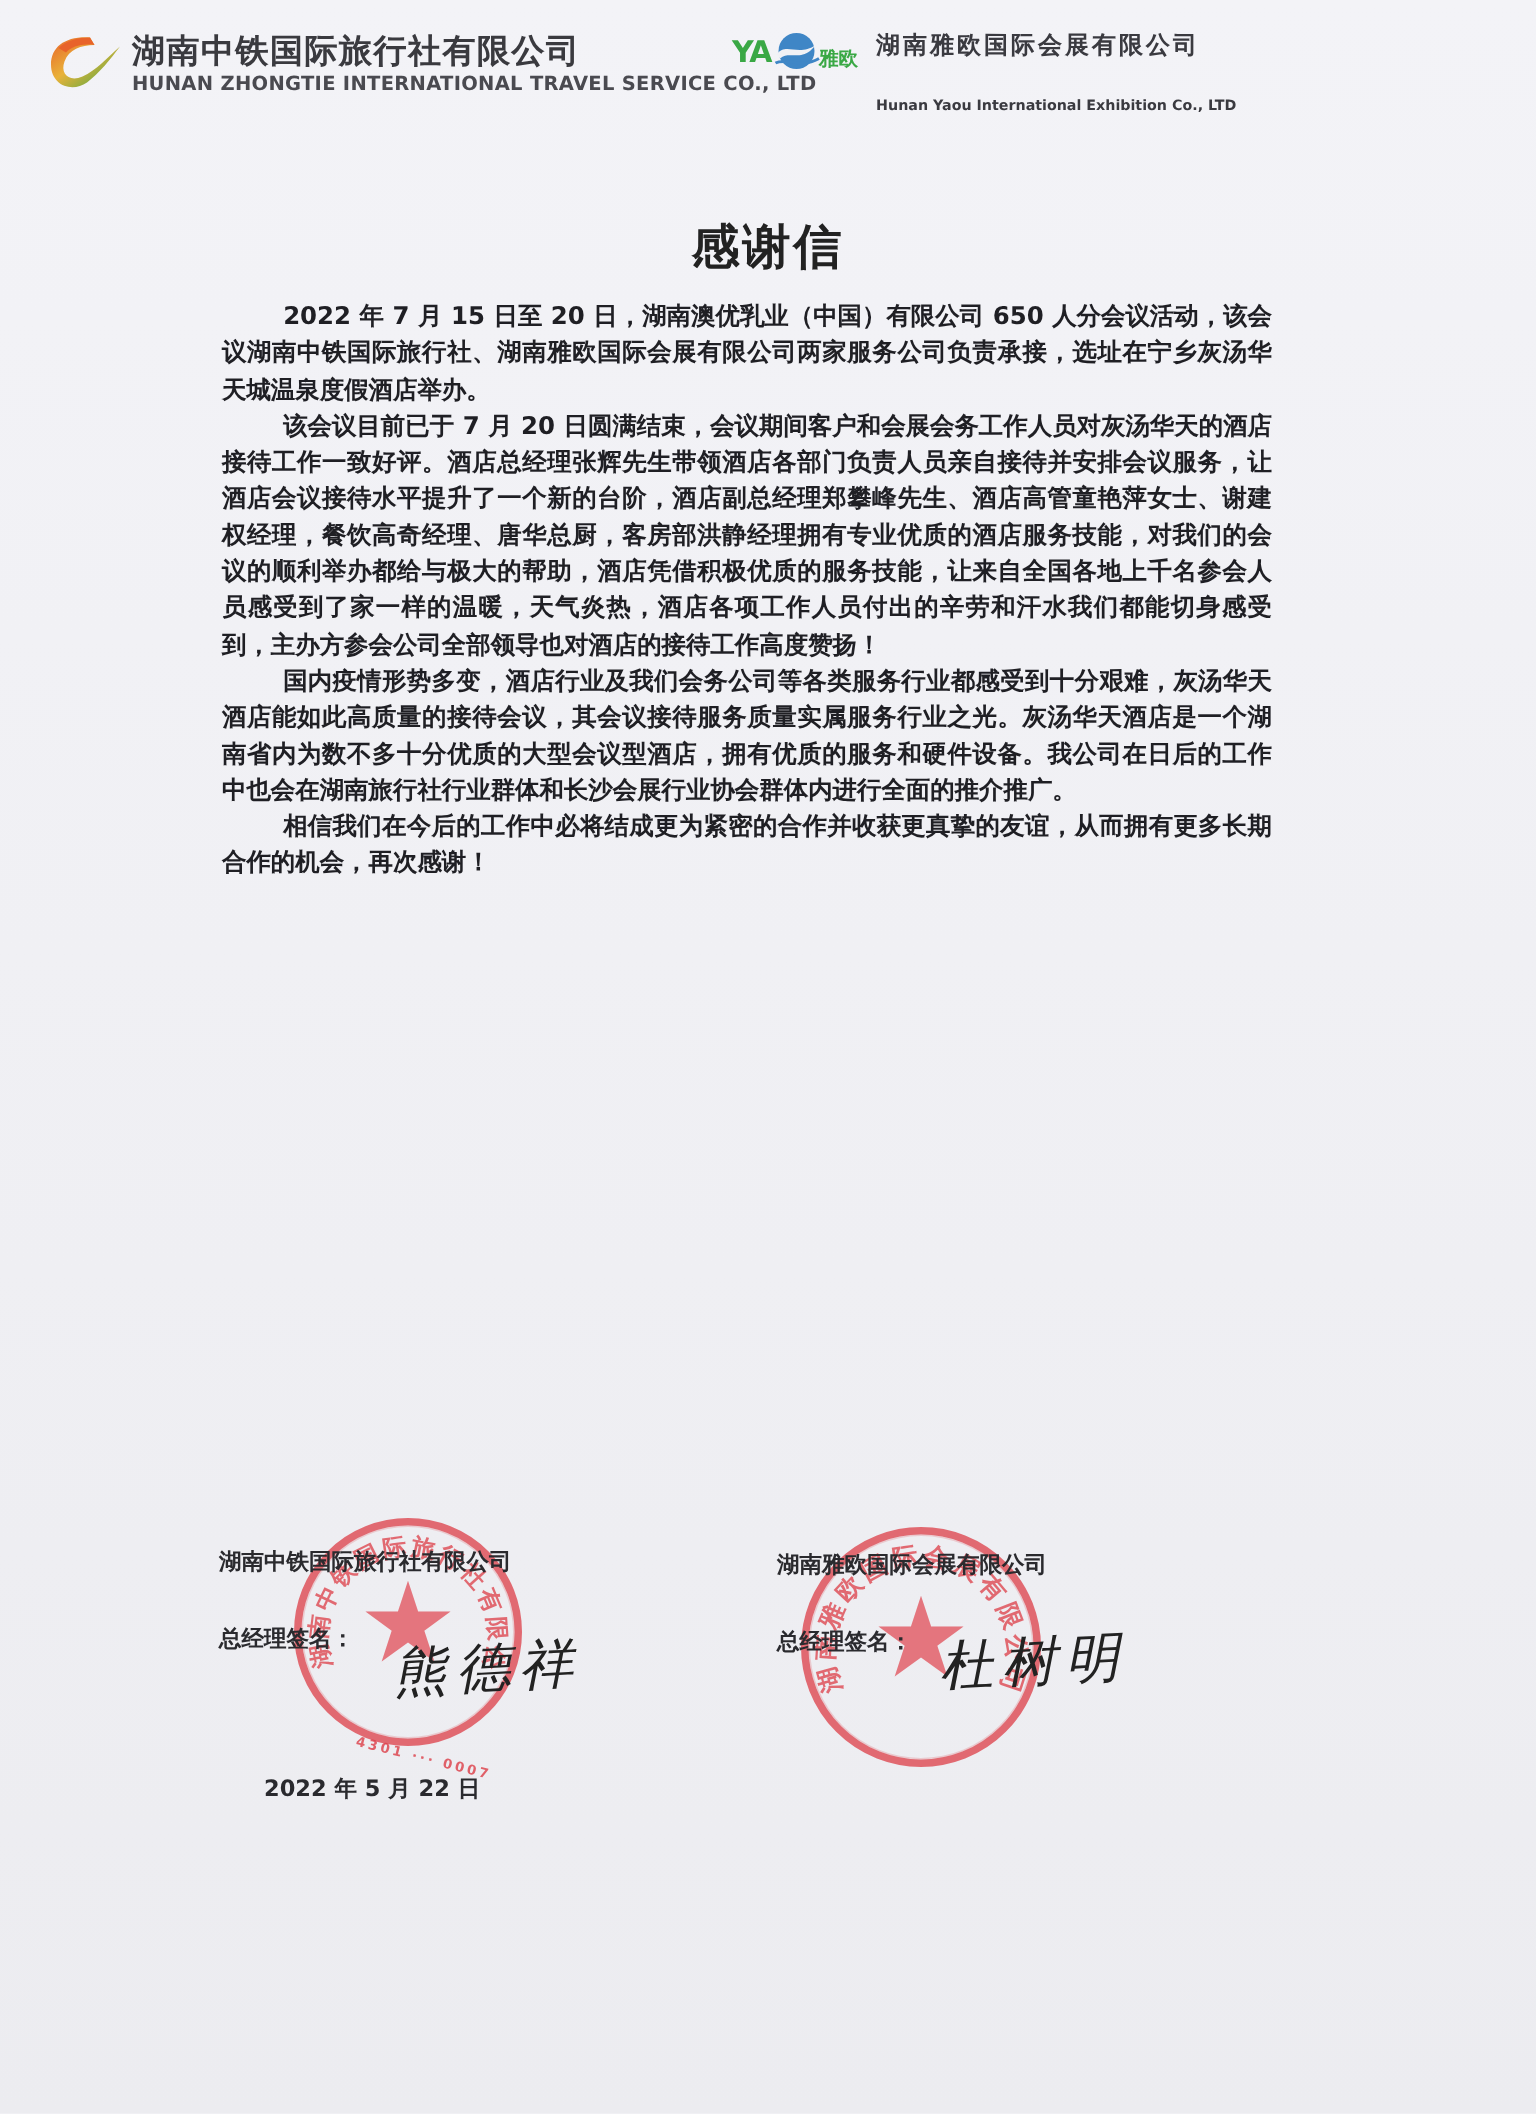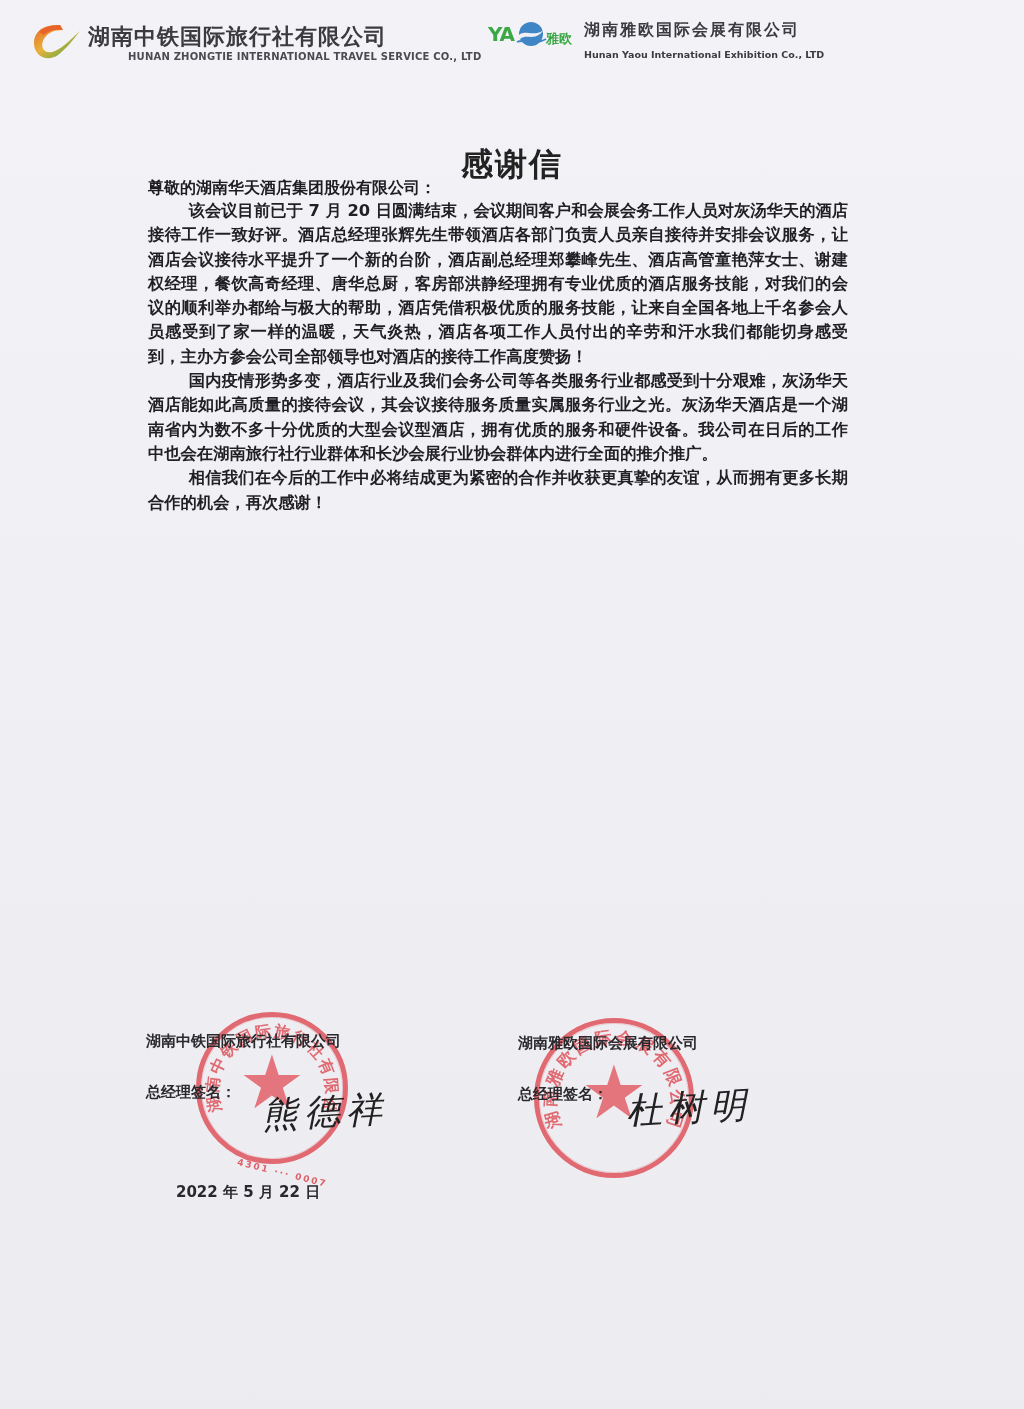--- a/index.html
+++ b/index.html
@@ -10,27 +10,27 @@
     color:#1e1e22;
     position:relative;
   }
   .page { position:absolute; left:0; top:0; width:1024px; height:1409px;
     background:linear-gradient(180deg,#f3f3f7 0%,#efeff3 60%,#ececf0 100%); }
 
   
   .lh-left { position:absolute; left:30px; top:18px; height:50px; display:flex; align-items:center; }
   .logo-zt { width:52px; height:44px; margin-right:6px; }
   .lh-left .cn { font-size:22px; font-weight:bold; color:#3a3a3f; letter-spacing:1px; line-height:26px; }
-  .lh-left .en { font-size:10px; font-weight:bold; color:#4a4a50; letter-spacing:0.2px; margin-top:1px;margin-left:40px; }
+  .lh-left .en { font-size:13px; font-weight:bold; color:#4a4a50; letter-spacing:0.2px; margin-top:1px; }
   .lh-right { position:absolute; left:488px; top:20px; display:flex; align-items:flex-start; }
   .logo-ya { display:flex; align-items:center; margin-right:12px; }
   .logo-ya .ya { font-size:20px; color:#3aa845; font-weight:bold; letter-spacing:-1px; }
   .logo-ya .ya2 { font-size:13px; color:#3aa845; font-weight:bold; margin-left:-2px; margin-top:10px; }
   .lh-right .cn { font-family:"DejaVu Serif", serif; font-size:16px; font-weight:bold; color:#3a3a40; letter-spacing:2px; }
-  .lh-right .en { font-size:9.5px; font-weight:bold; color:#3a3a40; margin-top:8px; }
+  .lh-right .en { font-size:9.5px; font-weight:bold; color:#3a3a40; margin-top:24px; }
 
   
   .title { position:absolute; left:0; width:1024px; top:143px; text-align:center;
     font-size:32px; font-weight:bold; color:#222; letter-spacing:2px; }
   .salutation { position:absolute; left:148px; top:178px; font-size:16px; font-weight:bold; }
   .body { position:absolute; left:148px; top:199px; width:700px;
     font-size:16.3px; line-height:24.3px; font-weight:bold; color:#1f1f24; }
   .body p { margin:0; text-indent:2.5em; text-align:justify; }
 
   
@@ -77,23 +77,23 @@
       </svg>
       <span class="ya2">雅欧</span>
     </div>
     <div>
       <div class="cn">湖南雅欧国际会展有限公司</div>
       <div class="en">Hunan Yaou International Exhibition Co., LTD</div>
     </div>
   </div>
 
   <div class="title">感谢信</div>
-  <div class="salutation">尊敬的湖南华天酒店集团股份有限公司：</div>
 
   <div class="body">
+    <p>2022 年 7 月 15 日至 20 日，湖南澳优乳业（中国）有限公司 650 人分会议活动，该会议湖南中铁国际旅行社、湖南雅欧国际会展有限公司两家服务公司负责承接，选址在宁乡灰汤华天城温泉度假酒店举办。</p>
     <p>该会议目前已于 7 月 20 日圆满结束，会议期间客户和会展会务工作人员对灰汤华天的酒店接待工作一致好评。酒店总经理张辉先生带领酒店各部门负责人员亲自接待并安排会议服务，让酒店会议接待水平提升了一个新的台阶，酒店副总经理郑攀峰先生、酒店高管童艳萍女士、谢建权经理，餐饮高奇经理、唐华总厨，客房部洪静经理拥有专业优质的酒店服务技能，对我们的会议的顺利举办都给与极大的帮助，酒店凭借积极优质的服务技能，让来自全国各地上千名参会人员感受到了家一样的温暖，天气炎热，酒店各项工作人员付出的辛劳和汗水我们都能切身感受到，主办方参会公司全部领导也对酒店的接待工作高度赞扬！</p>
     <p>国内疫情形势多变，酒店行业及我们会务公司等各类服务行业都感受到十分艰难，灰汤华天酒店能如此高质量的接待会议，其会议接待服务质量实属服务行业之光。灰汤华天酒店是一个湖南省内为数不多十分优质的大型会议型酒店，拥有优质的服务和硬件设备。我公司在日后的工作中也会在湖南旅行社行业群体和长沙会展行业协会群体内进行全面的推介推广。</p>
     <p>相信我们在今后的工作中必将结成更为紧密的合作并收获更真挚的友谊，从而拥有更多长期合作的机会，再次感谢！</p>
   </div>
 
   <div class="seal" style="left:196px; top:1012px; width:142px; height:142px;">
     <svg class="ring-text" viewBox="0 0 152 152">
       <defs>
           <path id="arcL" d="M22 100 A58 58 0 1 1 130 100"></path>
         </defs>

